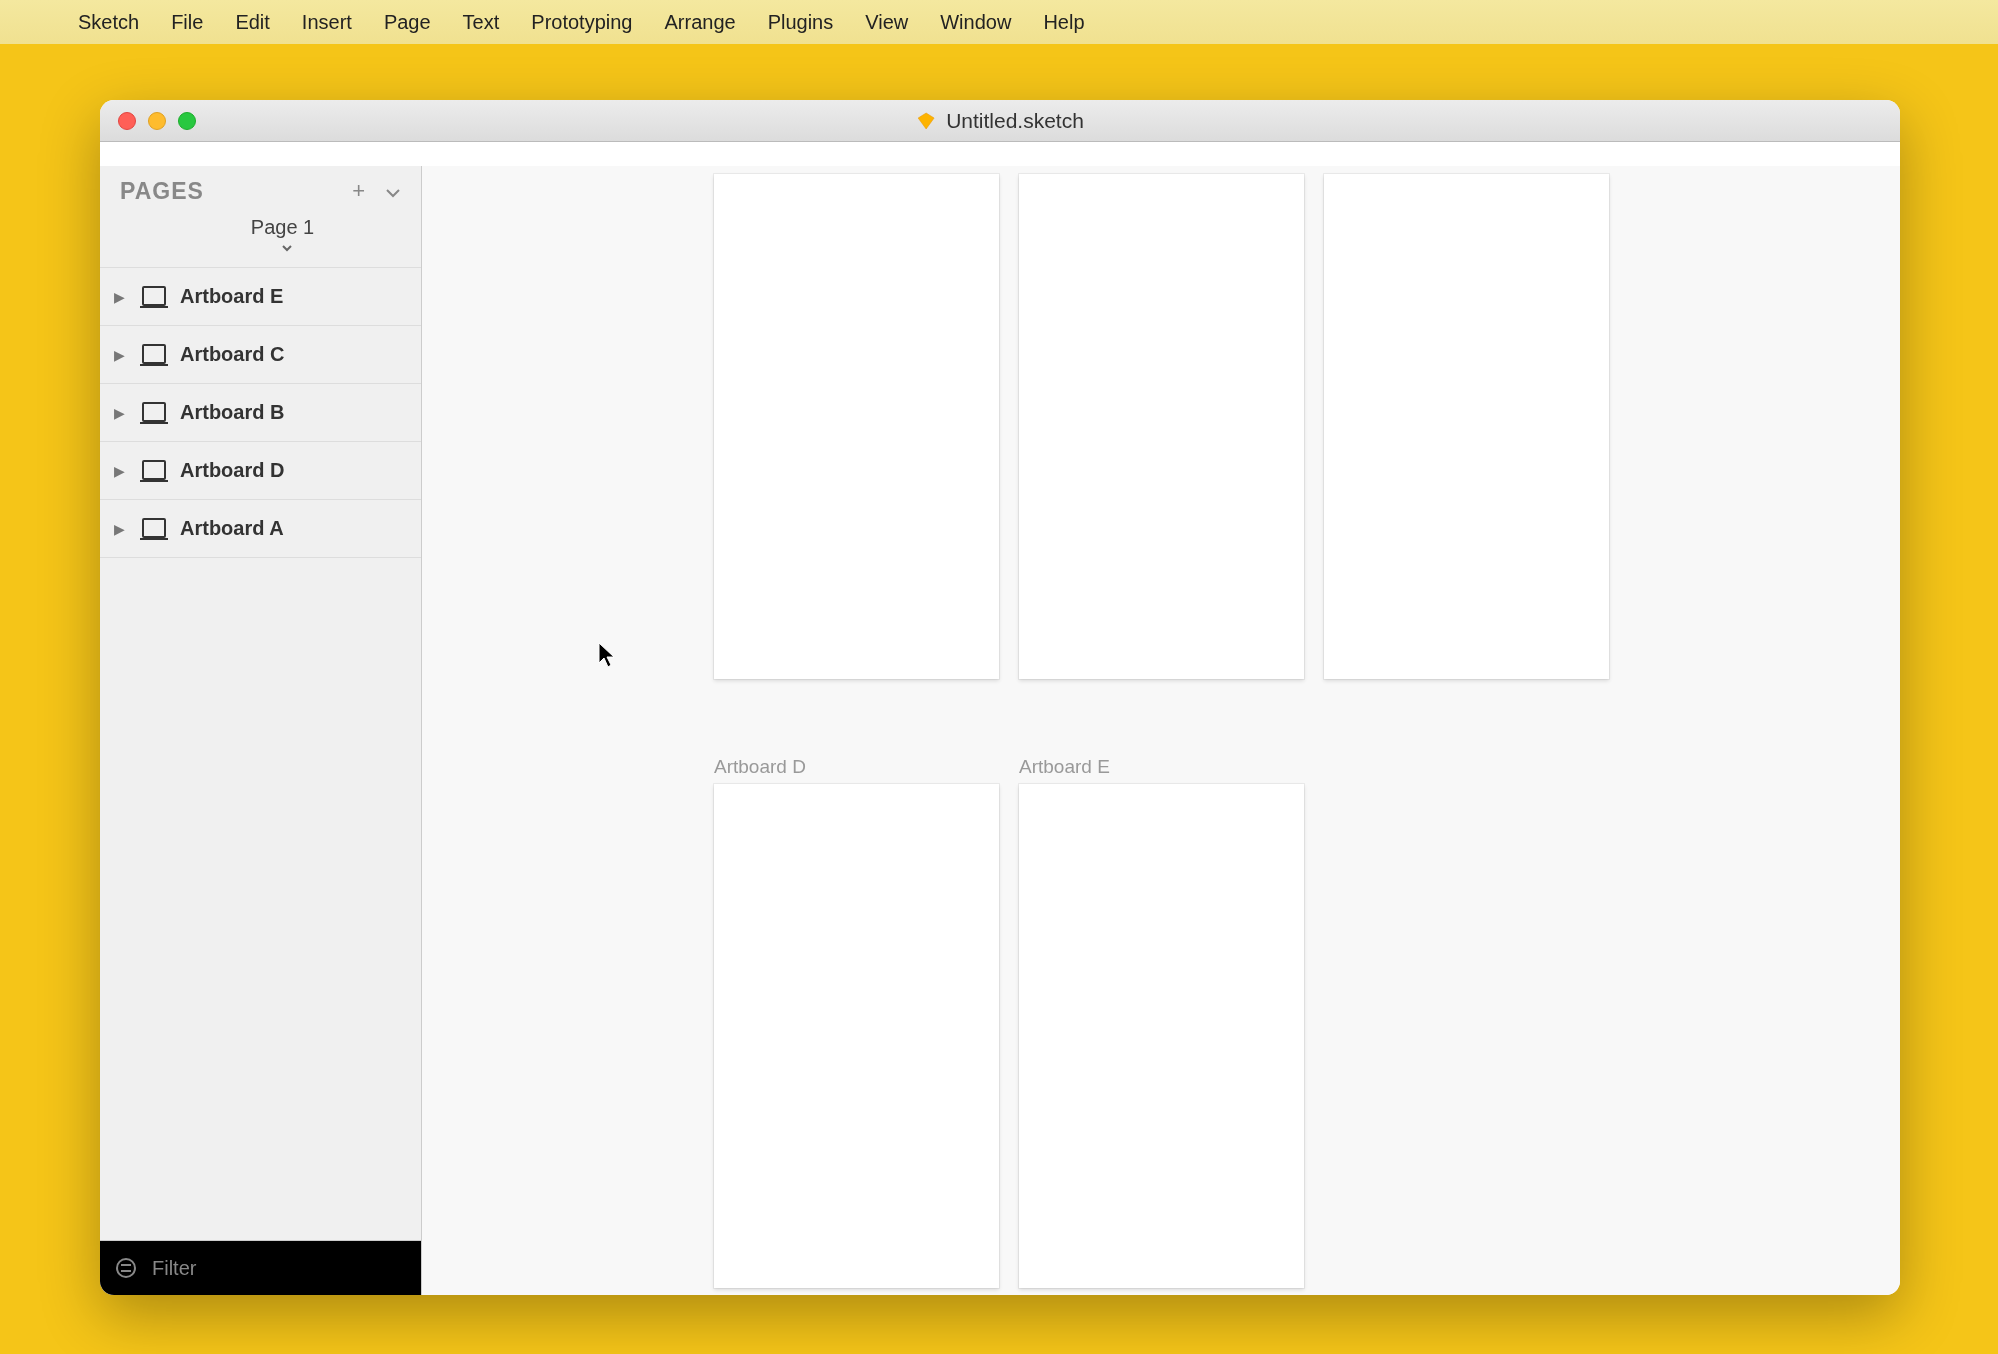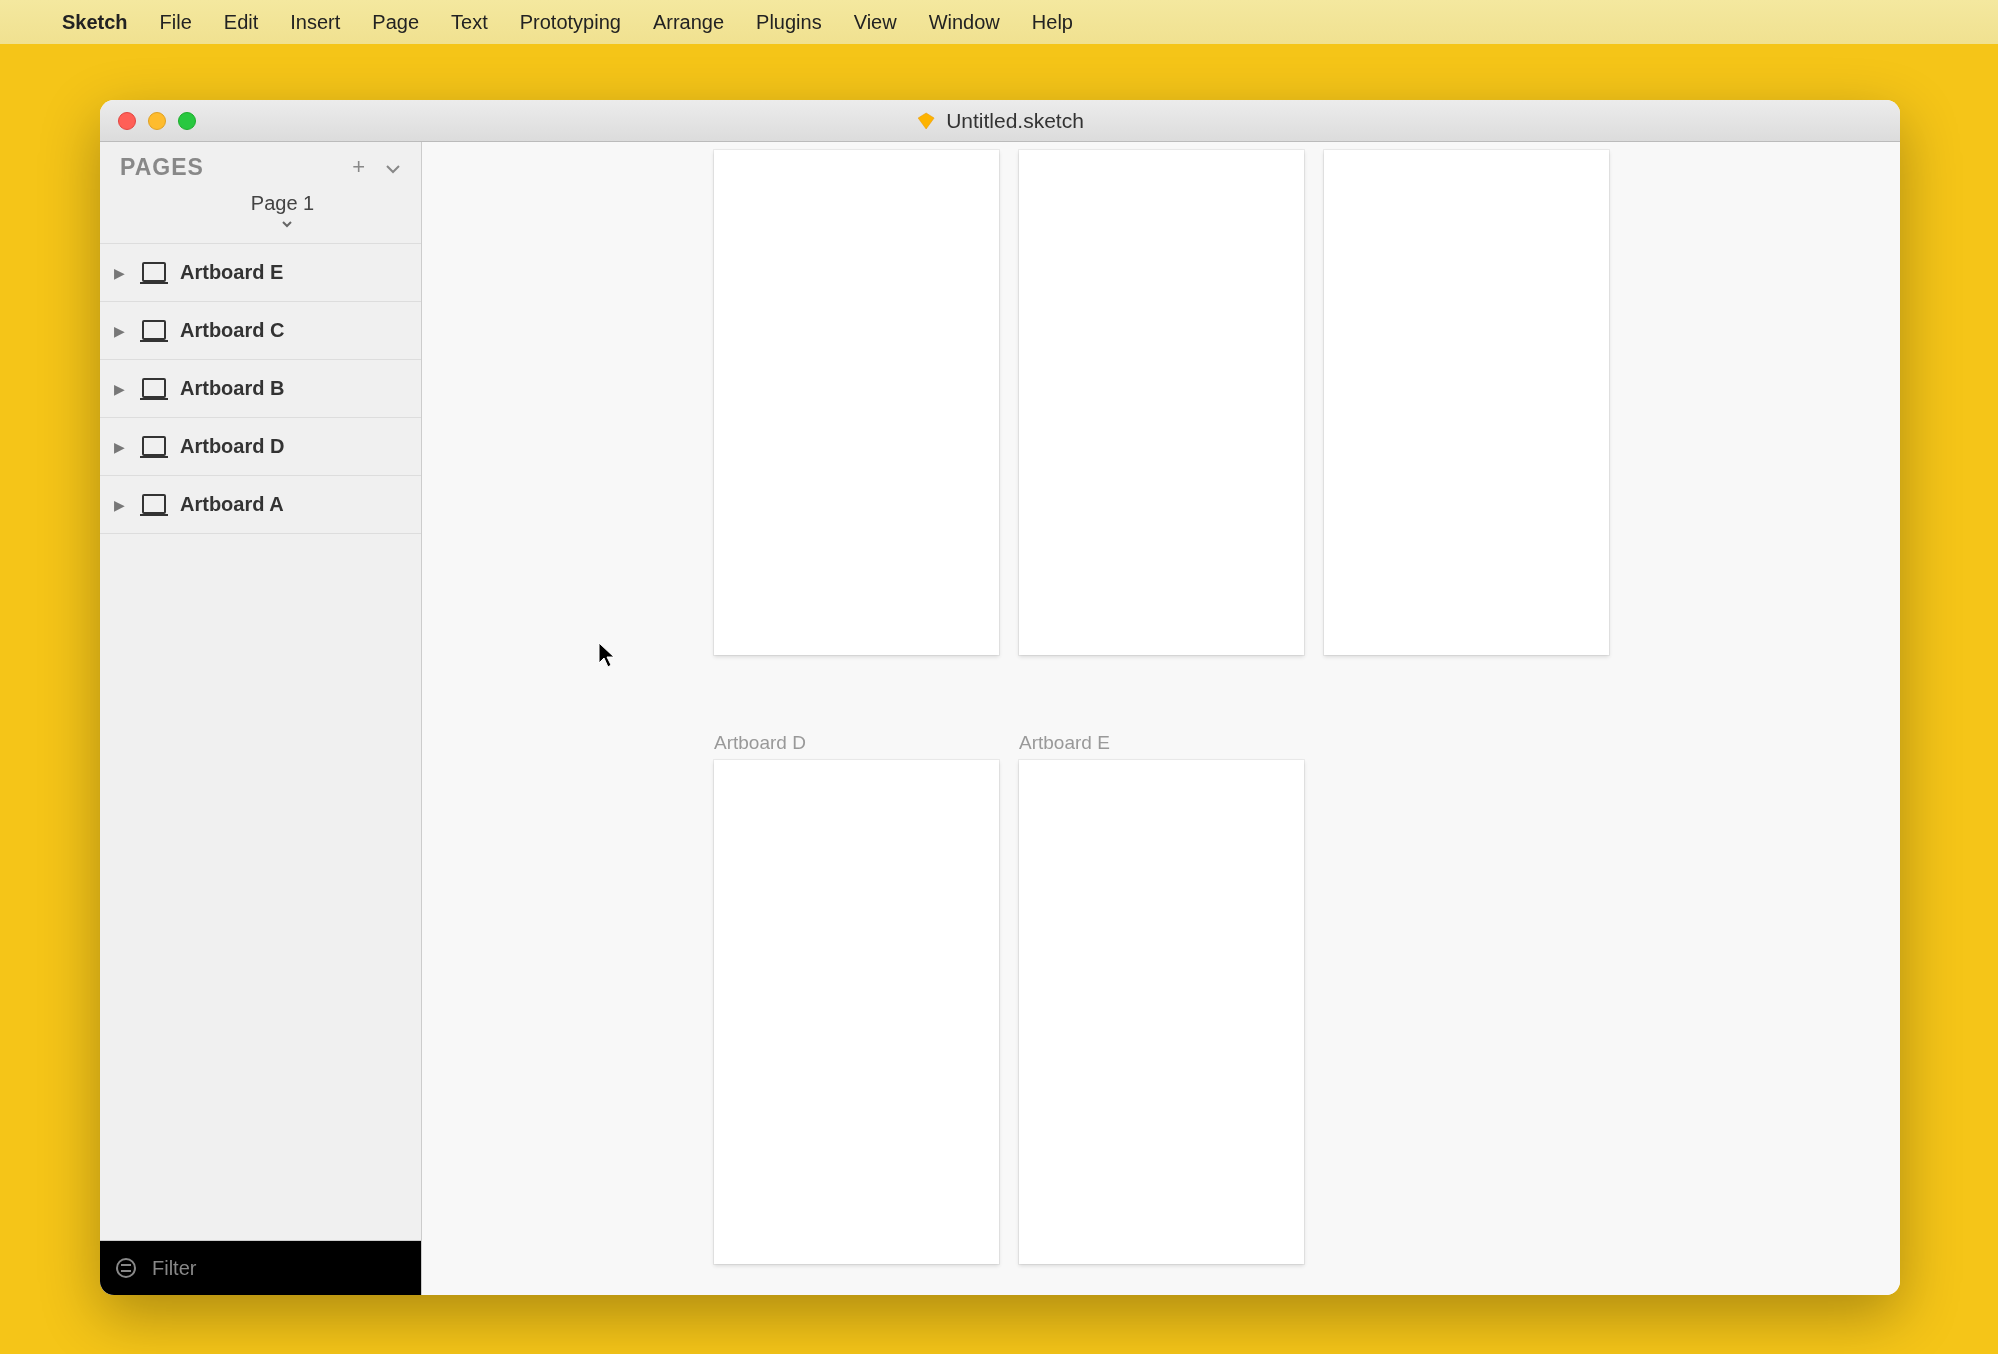--- a/index.html
+++ b/index.html
@@ -31,36 +31,38 @@
       font-size: 26px;
       color: #333;
     }
     
     .menu-item {
       color: #222;
       cursor: default;
     }
     
     .menu-item.bold {
-      font-weight: 700;
+      font-weight: 400;
+      margin-left: 16px;
     }
     
     
     .window {
       position: absolute;
       left: 100px;
       top: 100px;
       width: 1800px;
       height: 1195px;
       background: #fff;
       border-radius: 14px;
       box-shadow: 0 20px 60px rgba(0,0,0,0.3);
       overflow: hidden;
       display: flex;
       flex-direction: column;
+      gap: 24px;
     }
     
     
     .title-bar {
       height: 42px;
       background: linear-gradient(to bottom, #ECECEC, #DCDCDC);
       border-bottom: 1px solid #BBB;
       display: flex;
       align-items: center;
       position: relative;

